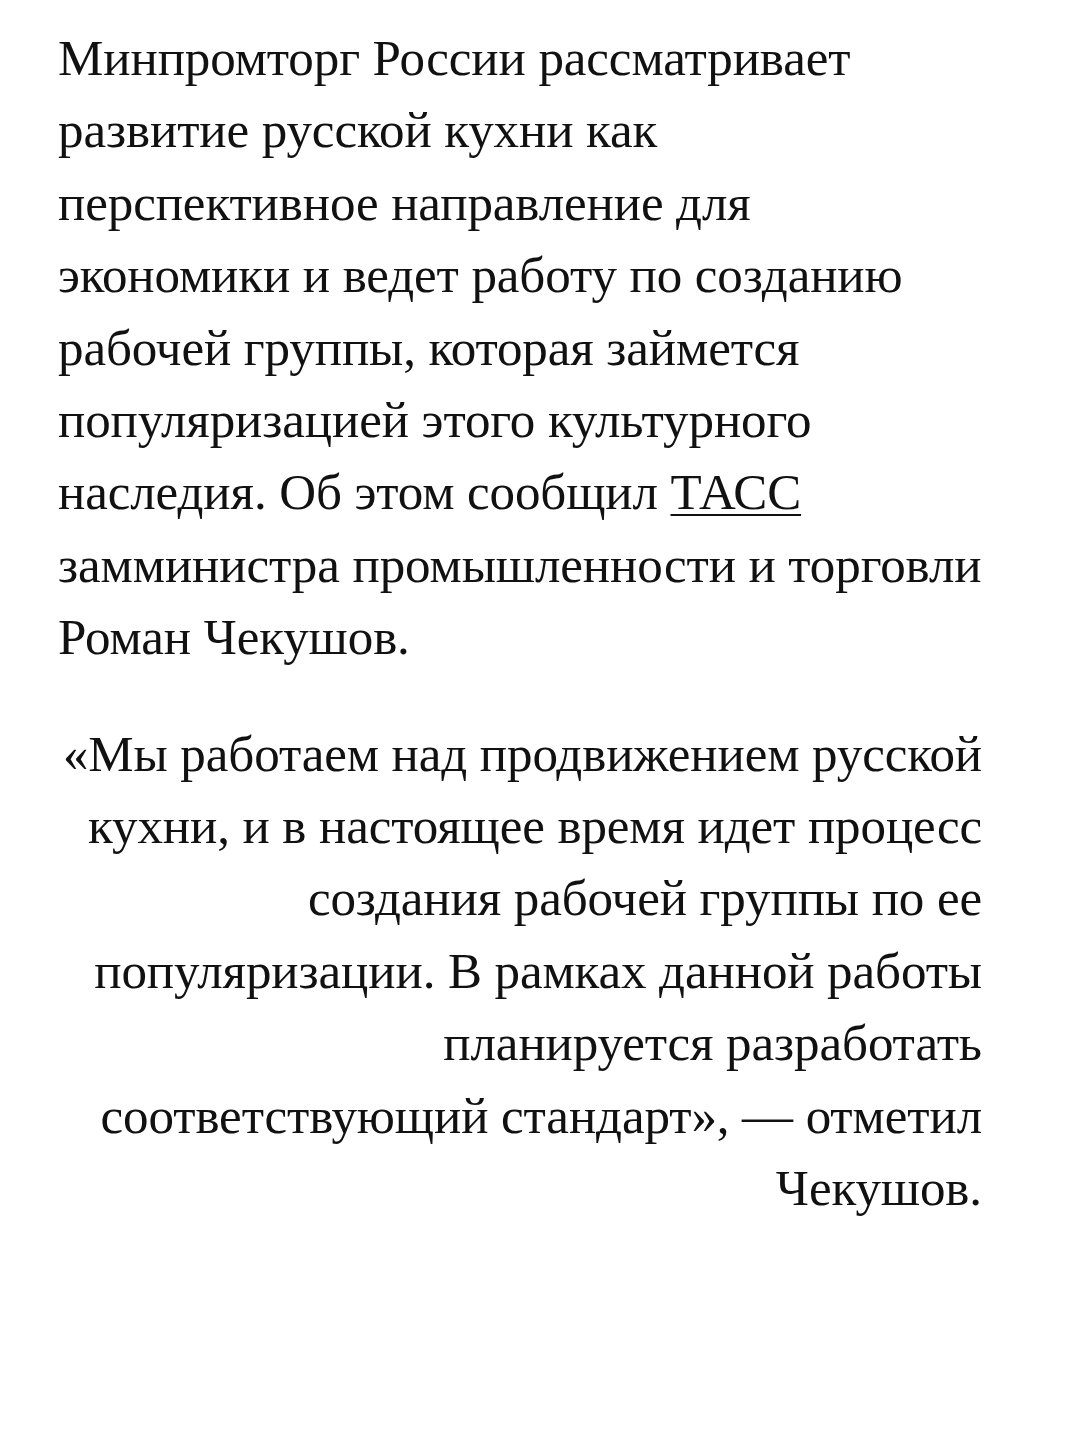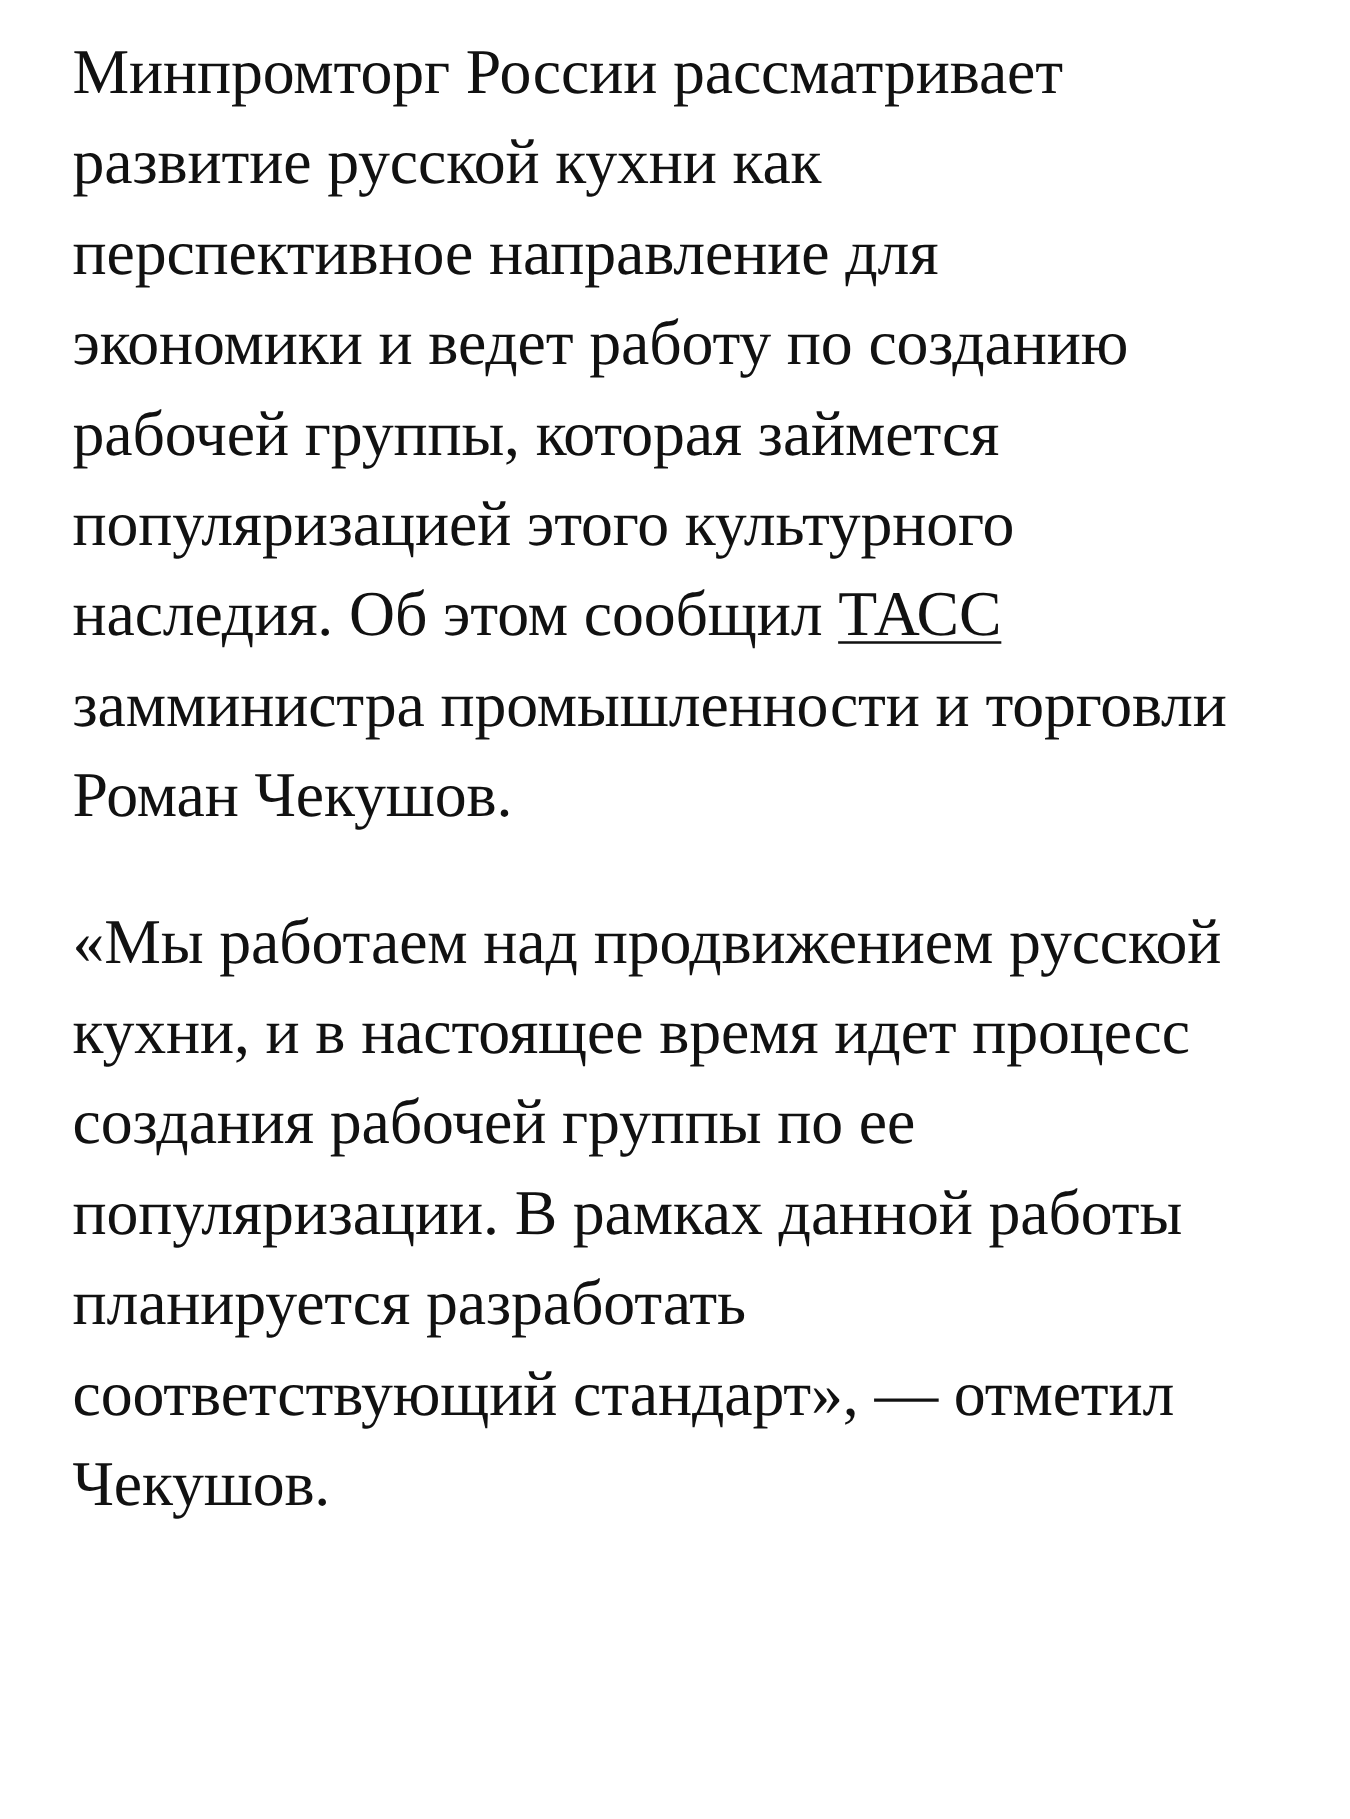--- a/index.html
+++ b/index.html
@@ -22,20 +22,21 @@
   .para {
     font-size: 51px;
     line-height: 1.42;
     margin: 0 0 44px 0;
     color: #111111;
     text-align: left;
     letter-spacing: -0.1px;
   }
   .para:last-child {
     margin-bottom: 0;
+    text-align: right;
   }
   .src-link {
     color: #111111;
     text-decoration: underline;
     text-underline-offset: 5px;
     text-decoration-thickness: 2px;
     cursor: pointer;
   }
 </style>
 </head>

